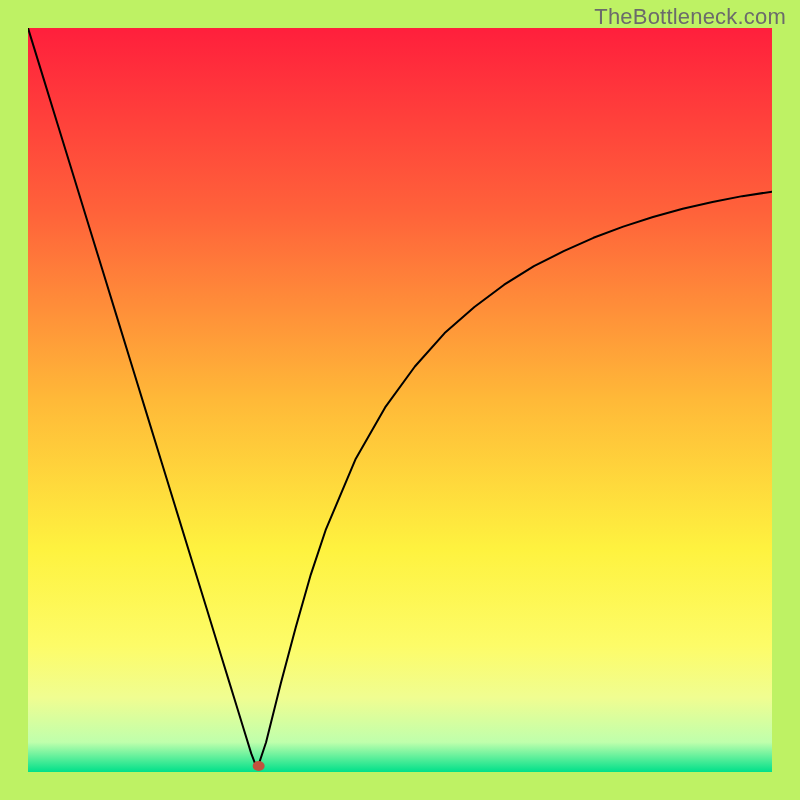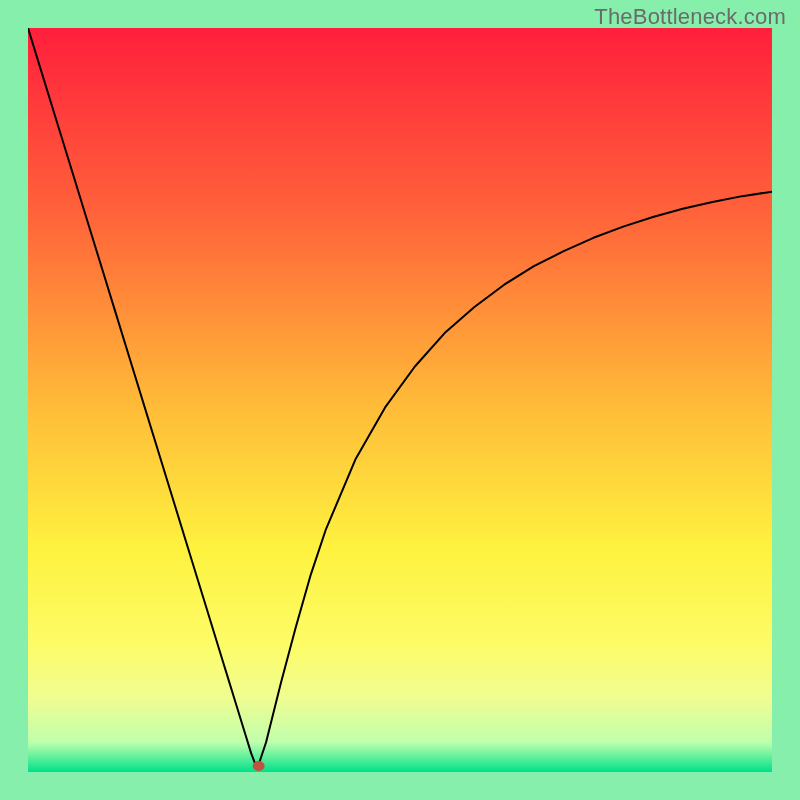--- a/index.html
+++ b/index.html
@@ -1,21 +1,21 @@
 <!DOCTYPE html>
 <html><head>
 <meta charset="utf-8">
 <style>
   * { margin: 0; padding: 0; box-sizing: border-box; }
   html, body { width: 800px; height: 800px; overflow: hidden; background: #000; }
   .wrapper {
     position: relative;
     width: 800px;
     height: 800px;
-    background: #86efac;
+    background: #bef264;
   }
   .plot {
     position: absolute;
     left: 28px;
     top: 28px;
     width: 744px;
     height: 744px;
     
   }
   .plot svg {

